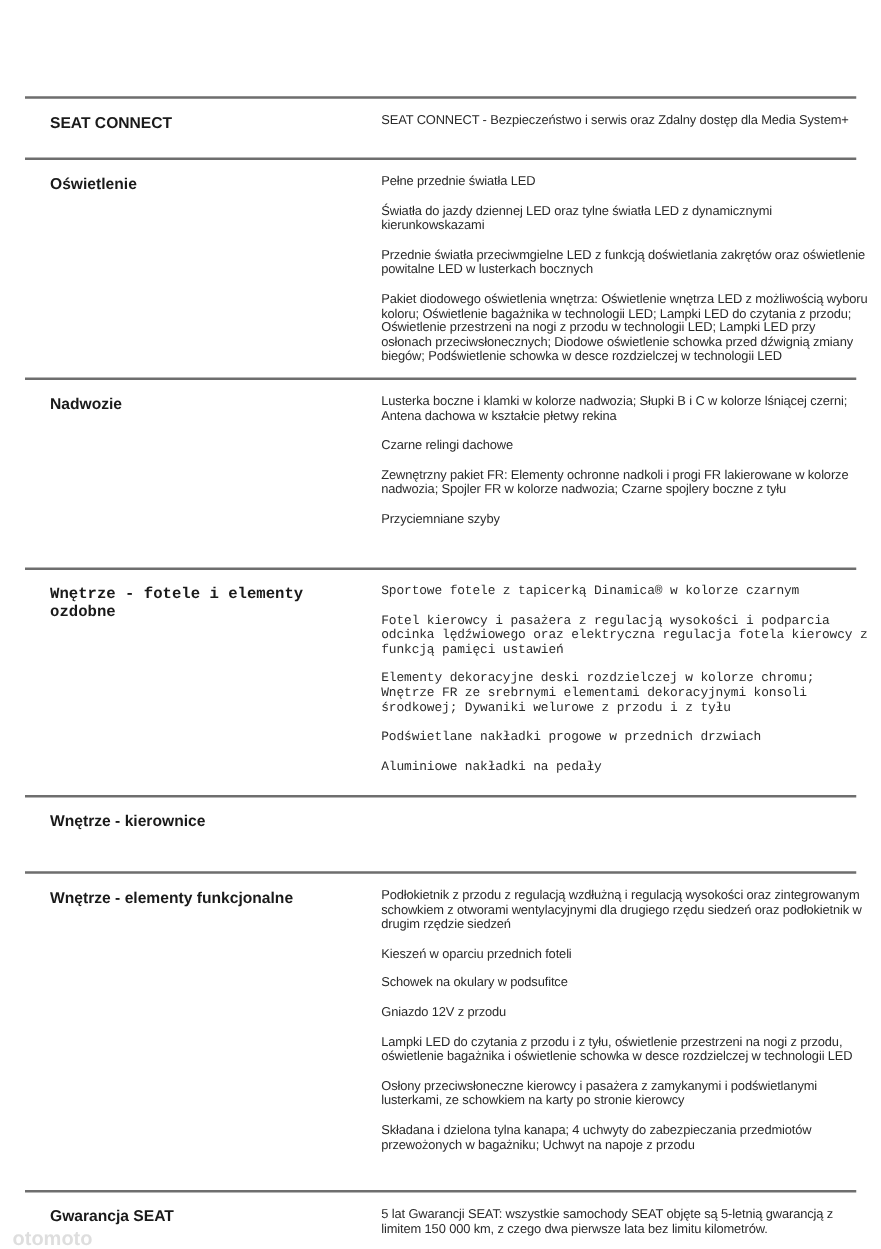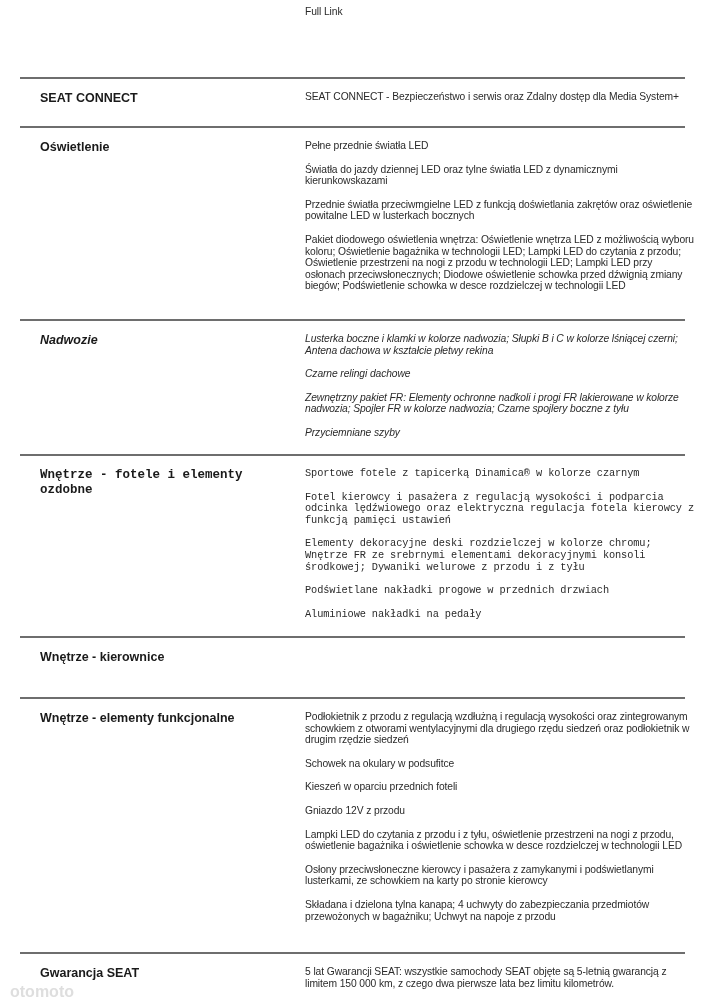--- a/index.html
+++ b/index.html
@@ -63,42 +63,41 @@
     }
   </style>
 </head>
 <body>
 
 <div class="page">
 
   <div class="section" style="top:-6px; height:84px;">
     <div class="sec-title"></div>
     <div class="sec-items">
-      <p class="item">Full Link</p>
     </div>
   </div>
 
   <div class="section bordered" style="top:77px; height:48px;">
     <div class="sec-title">SEAT CONNECT</div>
     <div class="sec-items">
       <p class="item">SEAT CONNECT - Bezpieczeństwo i serwis oraz Zdalny dostęp dla Media System+</p>
     </div>
   </div>
 
   <div class="section bordered" style="top:126px; height:192px;">
     <div class="sec-title">Oświetlenie</div>
     <div class="sec-items">
       <p class="item">Pełne przednie światła LED</p>
       <p class="item">Światła do jazdy dziennej LED oraz tylne światła LED z dynamicznymi kierunkowskazami</p>
       <p class="item">Przednie światła przeciwmgielne LED z funkcją doświetlania zakrętów oraz oświetlenie powitalne LED w lusterkach bocznych</p>
       <p class="item">Pakiet diodowego oświetlenia wnętrza: Oświetlenie wnętrza LED z możliwością wyboru koloru; Oświetlenie bagażnika w technologii LED; Lampki LED do czytania z przodu; Oświetlenie przestrzeni na nogi z przodu w technologii LED; Lampki LED przy osłonach przeciwsłonecznych; Diodowe oświetlenie schowka przed dźwignią zmiany biegów; Podświetlenie schowka w desce rozdzielczej w technologii LED</p>
     </div>
   </div>
 
-  <div class="section bordered" style="top:319px; height:134px;font-style:italic;">
+  <div class="section bordered" style="top:302px; height:134px;">
     <div class="sec-title">Nadwozie</div>
     <div class="sec-items">
       <p class="item">Lusterka boczne i klamki w kolorze nadwozia; Słupki B i C w kolorze lśniącej czerni; Antena dachowa w kształcie płetwy rekina</p>
       <p class="item">Czarne relingi dachowe</p>
       <p class="item">Zewnętrzny pakiet FR: Elementy ochronne nadkoli i progi FR lakierowane w kolorze nadwozia; Spojler FR w kolorze nadwozia; Czarne spojlery boczne z tyłu</p>
       <p class="item">Przyciemniane szyby</p>
     </div>
   </div>
 
   <div class="section bordered" style="top:454px; height:181px;font-family:Liberation Mono, monospace;">
@@ -113,22 +112,22 @@
   </div>
 
   <div class="section bordered" style="top:636px; height:59px;">
     <div class="sec-title">Wnętrze - kierownice</div>
   </div>
 
   <div class="section bordered" style="top:697px; height:254px;">
     <div class="sec-title">Wnętrze - elementy funkcjonalne</div>
     <div class="sec-items">
       <p class="item">Podłokietnik z przodu z regulacją wzdłużną i regulacją wysokości oraz zintegrowanym schowkiem z otworami wentylacyjnymi dla drugiego rzędu siedzeń oraz podłokietnik w drugim rzędzie siedzeń</p>
+      <p class="item">Kieszeń w oparciu przednich foteli</p>
       <p class="item">Schowek na okulary w podsufitce</p>
-      <p class="item">Kieszeń w oparciu przednich foteli</p>
       <p class="item">Gniazdo 12V z przodu</p>
       <p class="item">Lampki LED do czytania z przodu i z tyłu, oświetlenie przestrzeni na nogi z przodu, oświetlenie bagażnika i oświetlenie schowka w desce rozdzielczej w technologii LED</p>
       <p class="item">Osłony przeciwsłoneczne kierowcy i pasażera z zamykanymi i podświetlanymi lusterkami, ze schowkiem na karty po stronie kierowcy</p>
       <p class="item">Składana i dzielona tylna kanapa; 4 uchwyty do zabezpieczania przedmiotów przewożonych w bagażniku; Uchwyt na napoje z przodu</p>
     </div>
   </div>
 
   <div class="section bordered" style="top:952px; height:60px;">
     <div class="sec-title">Gwarancja SEAT</div>
     <div class="sec-items">

